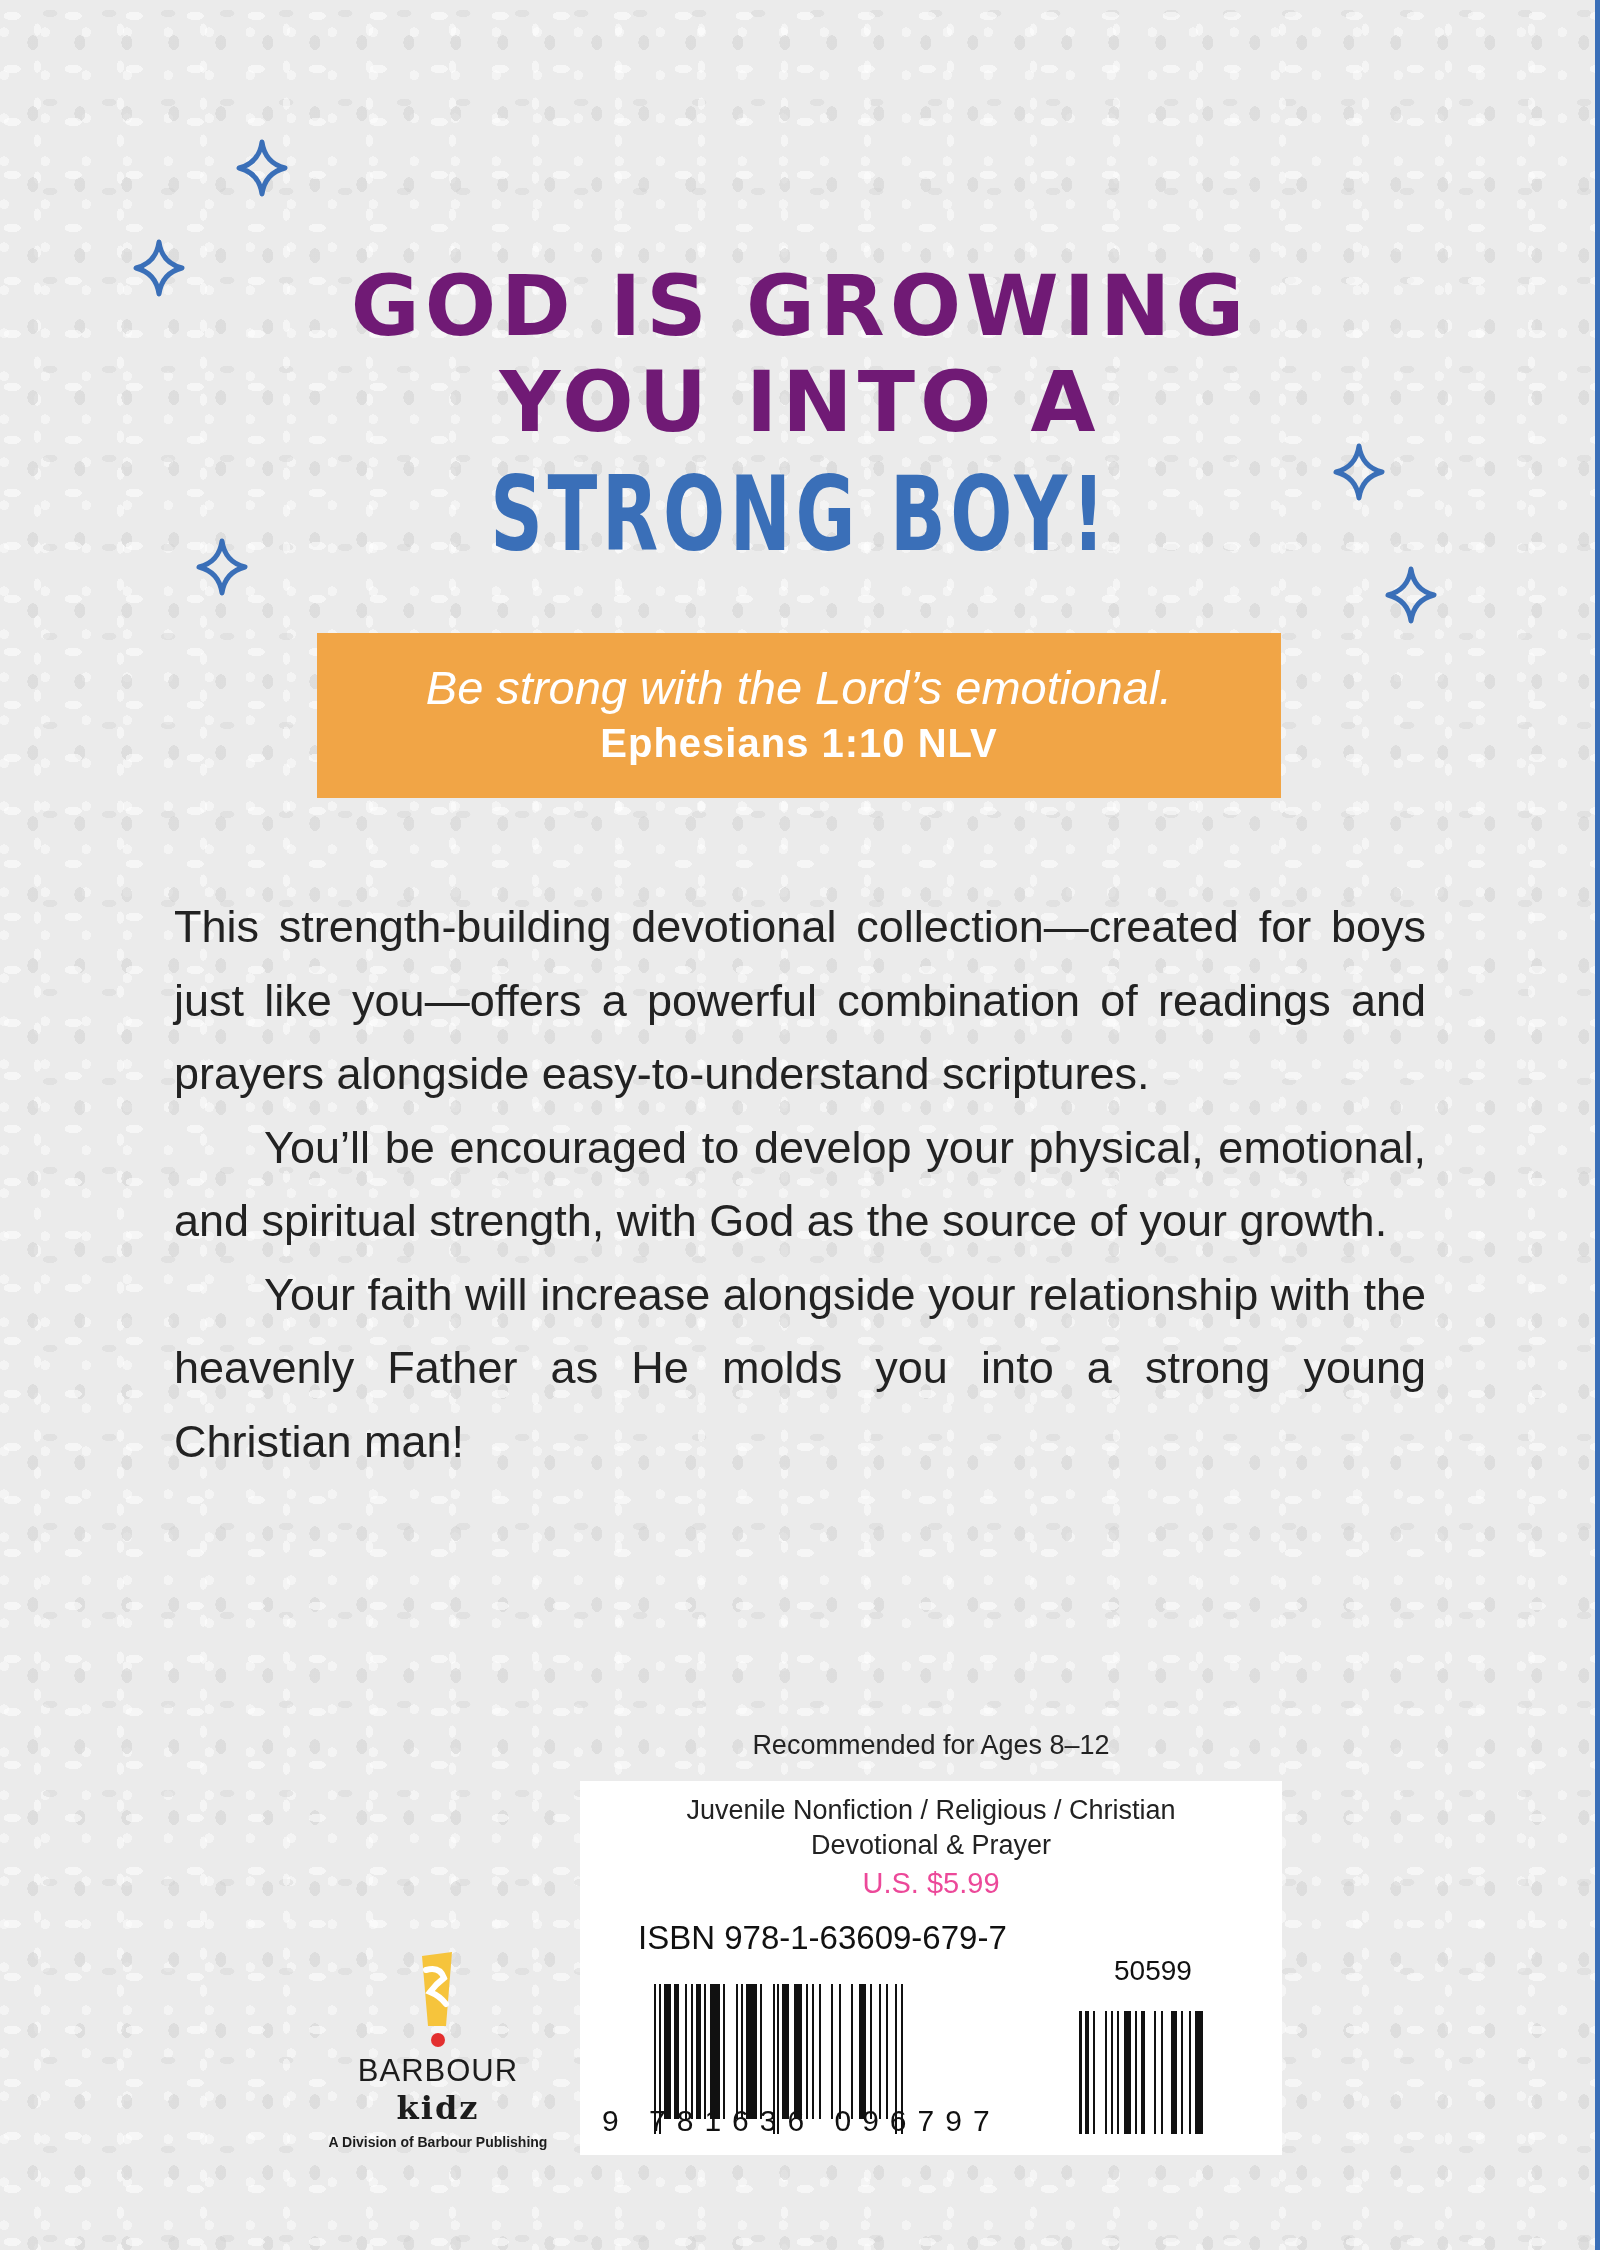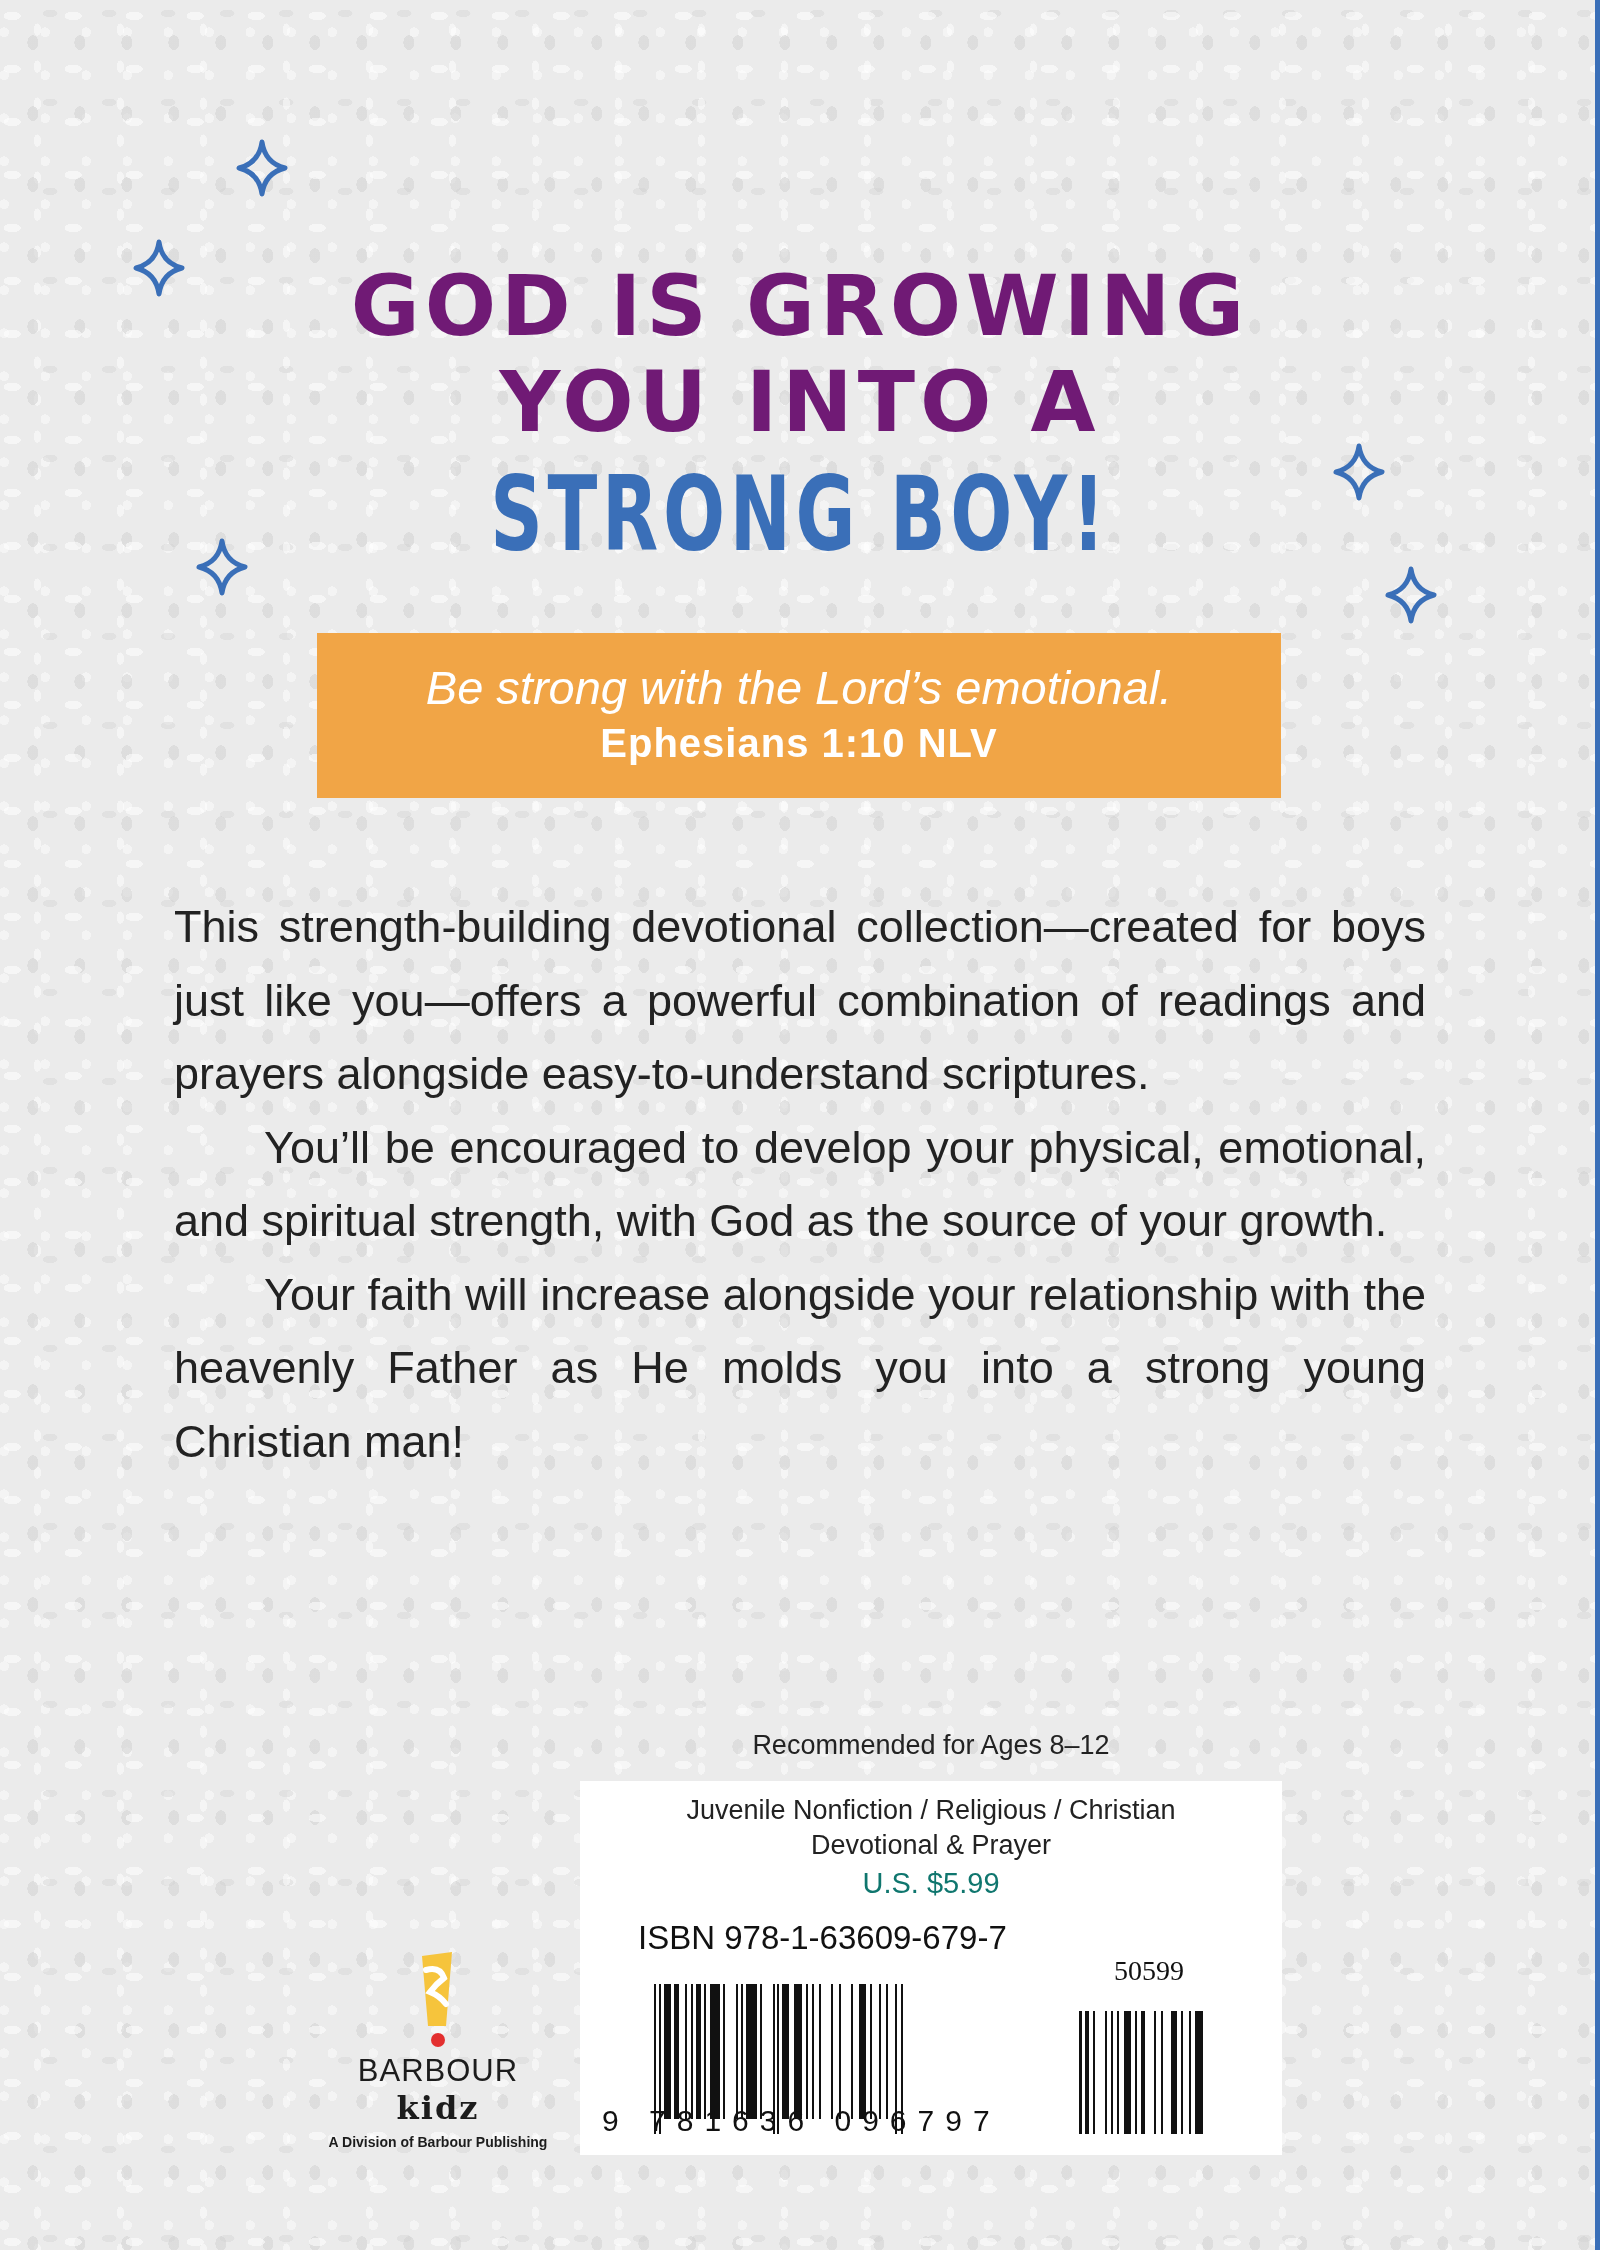--- a/index.html
+++ b/index.html
@@ -43,25 +43,25 @@
     font-family: "Liberation Sans", sans-serif; font-size: 45px; line-height: 73.5px;
     color: #222;
   }
   .body-copy p { margin: 0; text-align: justify; text-align-last: left; }
   .body-copy p.indent { text-indent: 90px; }
 
   .ages { position: absolute; left: 580px; width: 702px; top: 1730px; text-align: center; font-size: 27px; color: #222; }
 
   .barcode-box { position: absolute; left: 580px; top: 1781px; width: 702px; height: 374px; background: #ffffff; }
   .bisac { text-align: center; font-size: 27px; line-height: 35px; margin-top: 12px; color: #222; }
-  .price { text-align: center; font-size: 29px; margin-top: 4px; color: #0f766e; }
+  .price { text-align: center; font-size: 29px; margin-top: 4px; color: #ec4899; }
   .isbn-label { position: absolute; left: 58px; top: 138px; font-size: 33px; color: #111; letter-spacing: 0px; }
   .bars-main { position: absolute; left: 74px; top: 203px; width: 252px; height: 150px; }
   .bars-price { position: absolute; left: 499px; top: 230px; width: 125px; height: 123px; }
-  .price-code { position: absolute; left: 534px; top: 174px; font-size: 28px; color: #111; font-family: Liberation Serif, serif; }
+  .price-code { position: absolute; left: 534px; top: 174px; font-size: 28px; color: #111; }
   .ean-digits { position: absolute; left: 22px; top: 323px; font-size: 30px; color: #111; letter-spacing: 11px; }
 
   .logo { position: absolute; left: 318px; top: 1950px; width: 240px; text-align: center; }
   .logo-mark { display: block; margin: 0 auto; }
   .logo-barbour { font-family: "Liberation Sans", sans-serif; font-size: 31px; letter-spacing: 1px; color: #1c1c1c; margin-top: 6px; line-height: 34px; }
   .logo-kidz { font-family: "DejaVu Serif", serif; font-weight: bold; font-size: 32px; color: #1c1c1c; line-height: 40px; letter-spacing: 2px; }
   .logo-division { font-family: "Liberation Sans", sans-serif; font-size: 14px; color: #1c1c1c; margin-top: 6px; font-weight: bold; }
 </style>
 </head>
 <body>

